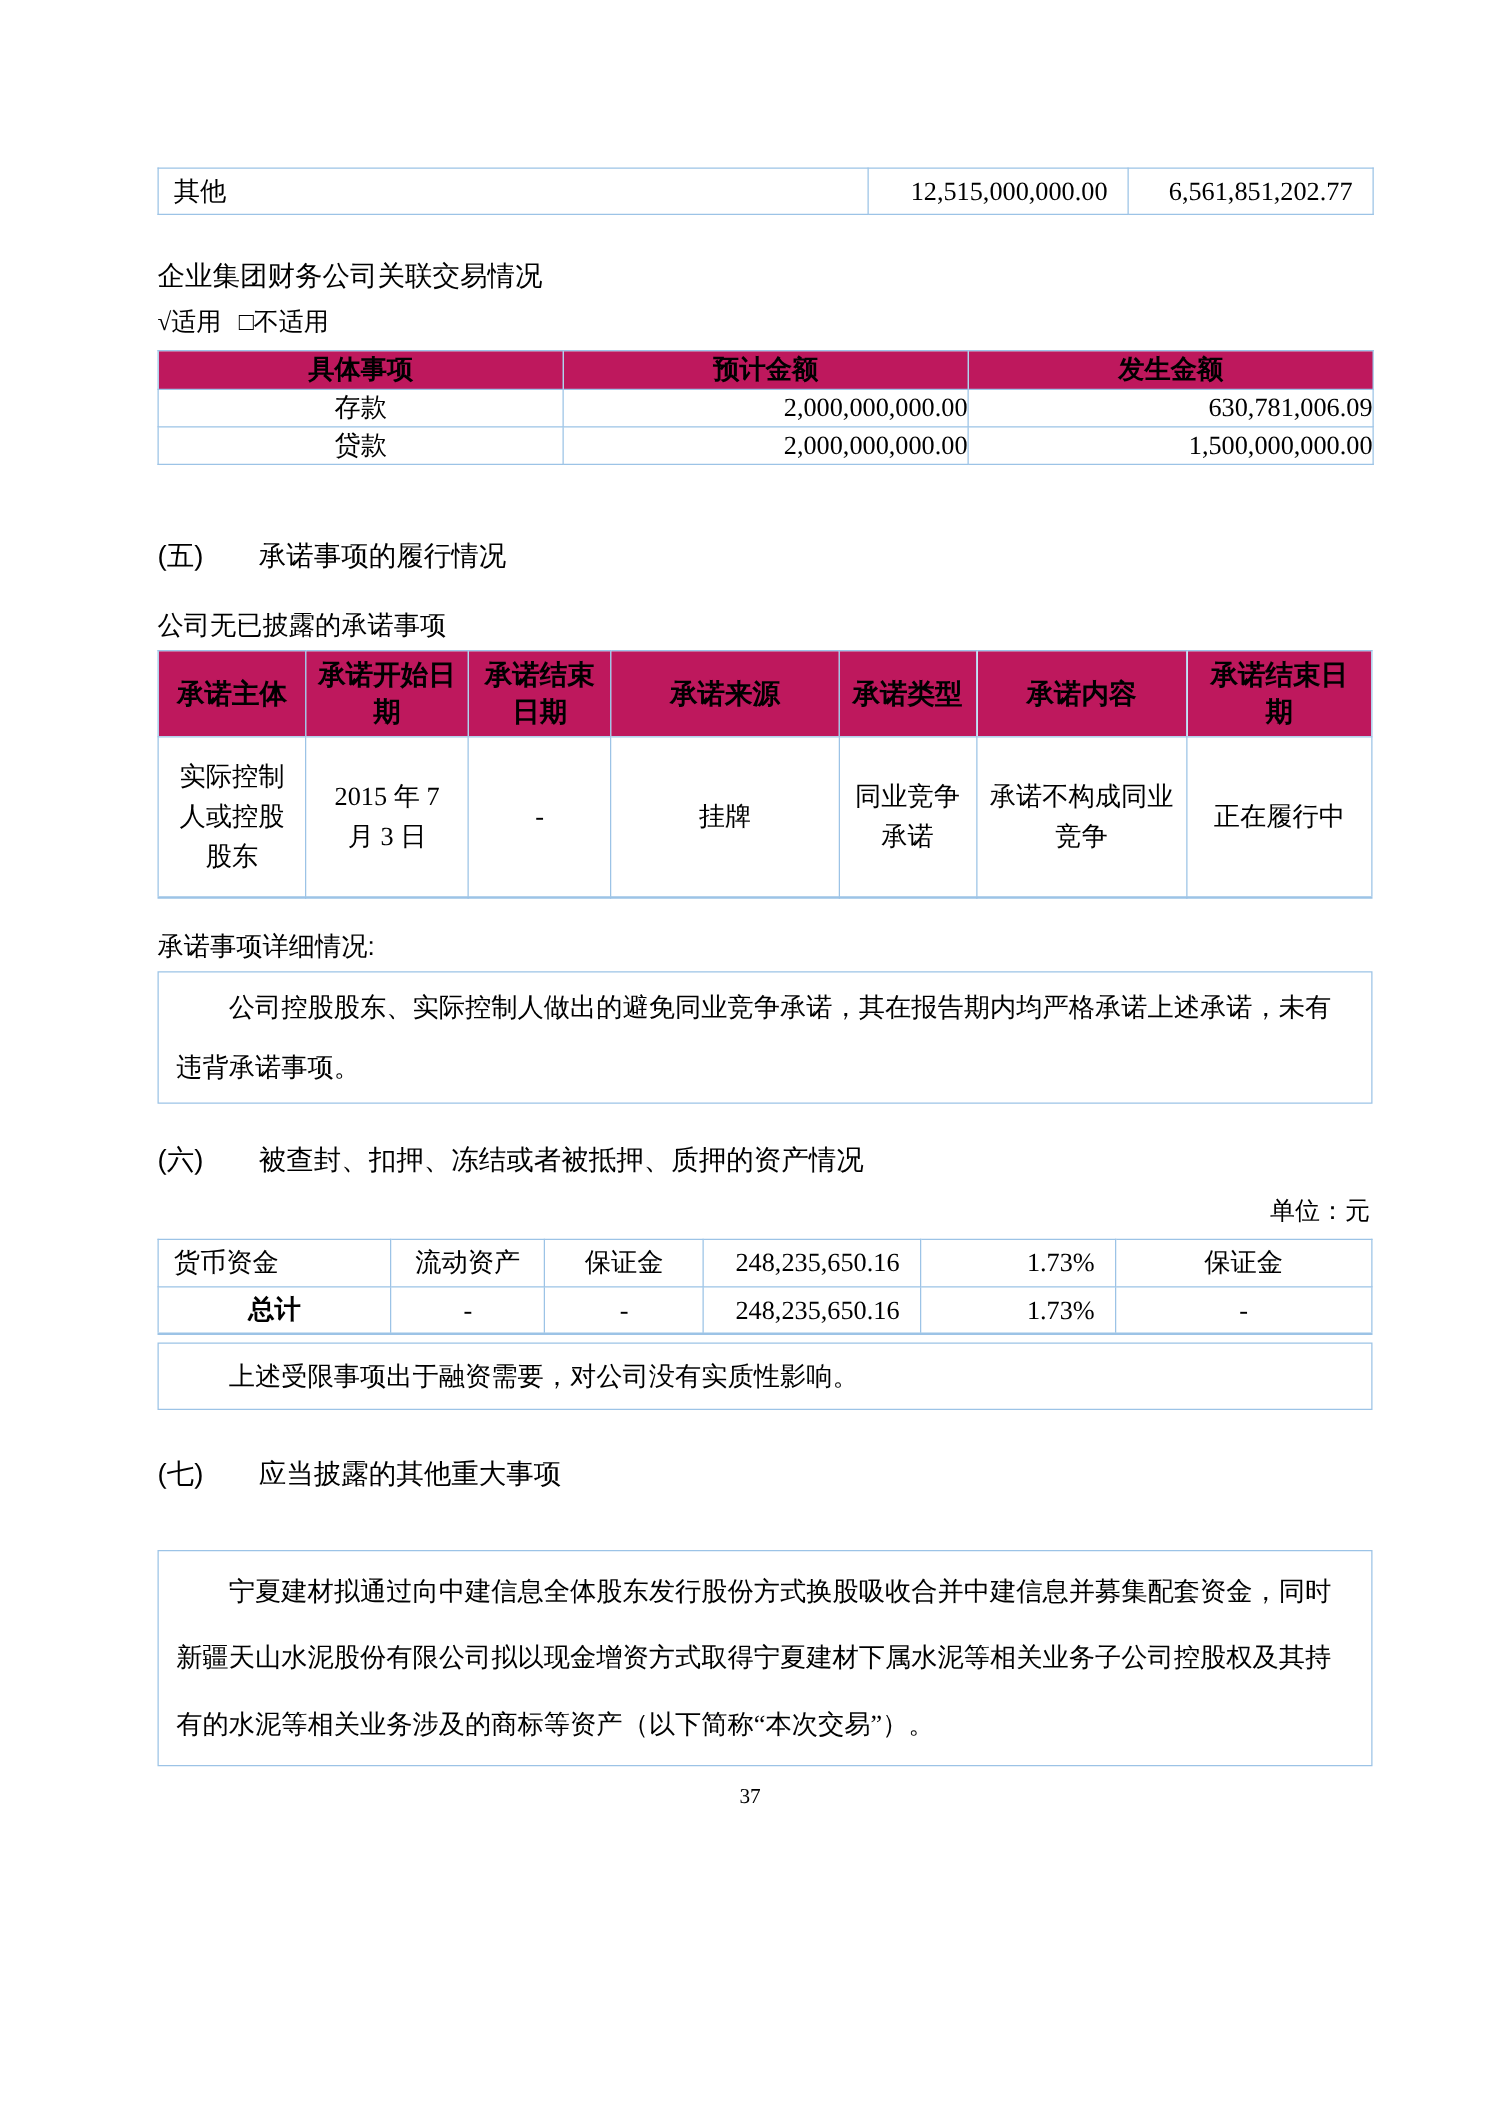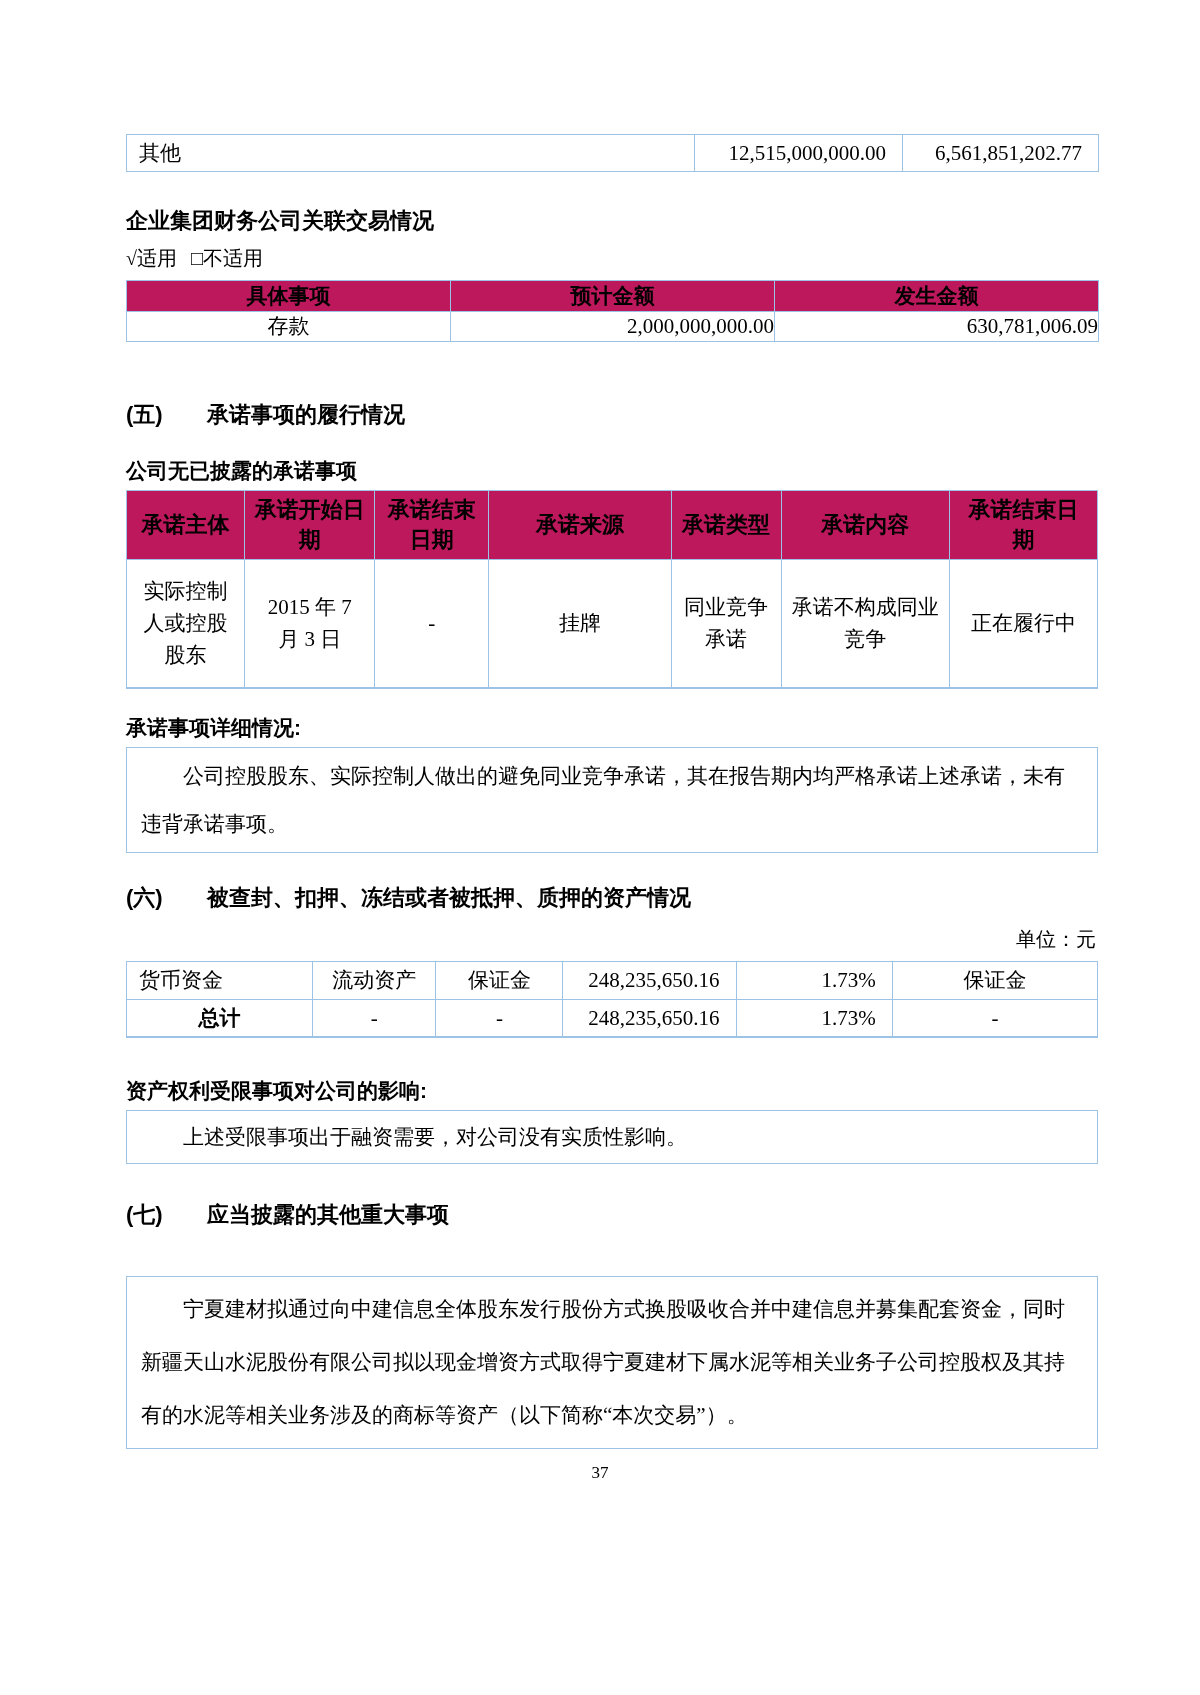--- a/index.html
+++ b/index.html
@@ -31,21 +31,21 @@
   }
   td.num { text-align: right; padding-right: 16px; font-family: "Liberation Serif", serif; }
   td.left { text-align: left; padding-left: 12px; }
   td.bold { font-weight: bold; font-family: "Liberation Sans", sans-serif; }
 
   .top-table { margin-top: 134px; }
   .top-table td { height: 36px; }
 
   .sec-head, .sub-head {
     font-family: "Liberation Sans", sans-serif;
-    font-weight: bold; font-size: 22px; line-height: 26px;
+    font-weight: normal; font-size: 22px; line-height: 26px;
   }
   .h-finance { margin-top: 36px; }
   .check-line { margin-top: 12px; font-size: 20px; line-height: 24px; }
   .check-line .gap { display: inline-block; width: 14px; }
 
   .finance-table { margin-top: 10px; }
   .finance-table th { font-size: 21px; height: 30px; padding: 2px 8px; line-height: 26px; }
   .finance-table td { height: 29px; line-height: 25px; padding: 2px 0; }
 
   .h-five { margin-top: 60px; }
@@ -119,20 +119,25 @@
       <tbody>
           <tr>
         <th>具体事项</th>
         <th>预计金额</th>
         <th>发生金额</th>
       </tr>
       <tr>
         <td>存款</td>
         <td class="num">2,000,000,000.00</td>
         <td class="num">630,781,006.09</td>
+      </tr>
+      <tr>
+        <td>贷款</td>
+        <td class="num">2,000,000,000.00</td>
+        <td class="num">1,500,000,000.00</td>
       </tr>
     </tbody>
       </table>
 
     <div class="sec-head h-five">
       <span class="sec-num">(五)</span><span>承诺事项的履行情况</span>
     </div>
 
     <div class="sub-head sub-commit">公司无已披露的承诺事项</div>
 
@@ -201,21 +206,20 @@
         <td class="bold">总计</td>
         <td>-</td>
         <td>-</td>
         <td class="num">248,235,650.16</td>
         <td class="num">1.73%</td>
         <td>-</td>
       </tr>
     </tbody>
       </table>
 
-    <div class="sub-head impact-label">资产权利受限事项对公司的影响:</div>
     <div class="text-box impact-box">
       <p>上述受限事项出于融资需要，对公司没有实质性影响。</p>
     </div>
 
     <div class="sec-head h-seven">
       <span class="sec-num">(七)</span><span>应当披露的其他重大事项</span>
     </div>
 
     <div class="text-box seven-box">
       <p>宁夏建材拟通过向中建信息全体股东发行股份方式换股吸收合并中建信息并募集配套资金，同时新疆天山水泥股份有限公司拟以现金增资方式取得宁夏建材下属水泥等相关业务子公司控股权及其持有的水泥等相关业务涉及的商标等资产（以下简称“本次交易”）。</p>

